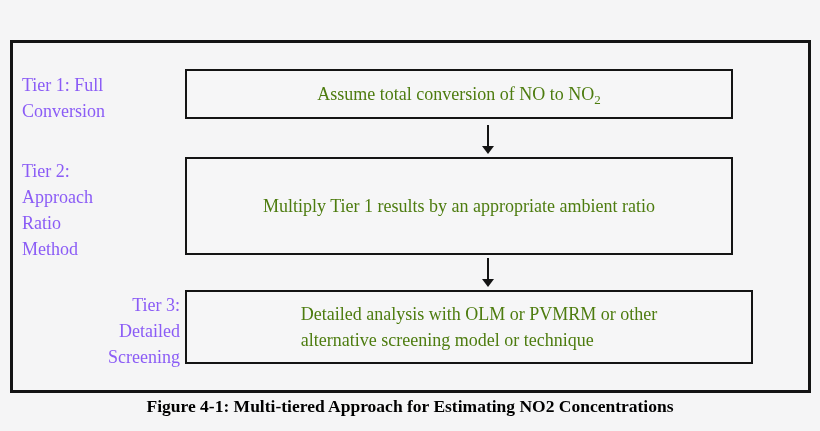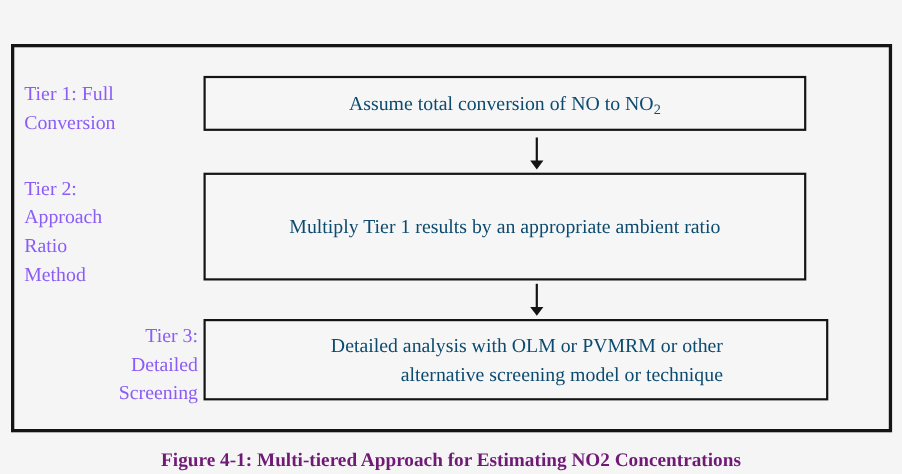--- a/index.html
+++ b/index.html
@@ -43,24 +43,24 @@
 
   .flow-box {
     position: absolute;
     left: 172px;            
     width: 544px;
     border: 2px solid #141414;
     background: #f6f6f7;
     display: flex;
     align-items: center;
     justify-content: center;
-    text-align: right;
+    text-align: left;
     font-size: 18px;
     line-height: 26px;
-    color: #0c4a6e;
+    color: #4d7c0f;
   }
   .b1 { top: 26px;  height: 46px; }   
   .b2 { top: 114px; height: 94px; }   
   .b3 { top: 247px; height: 70px; padding-left: 20px; }   
   .flow-box .multiline { white-space: pre-line; }
   .flow-box sub {
     font-size: 13px;
     line-height: 0;
     vertical-align: -4px;
   }
@@ -88,22 +88,21 @@
     border-top: 8px solid #141414;
   }
 
   .caption {
     position: absolute;
     left: 0; top: 396px;
     width: 820px;
     text-align: center;
     font-weight: bold;
     font-size: 17.5px;
-    color: #701a75;
-    margin-top: 12px;
+    color: #000000;
   }
 </style>
 </head>
 <body>
 
 <div class="canvas">
 
   <div class="frame">
 
     <div class="tier-label t1">Tier 1: Full

